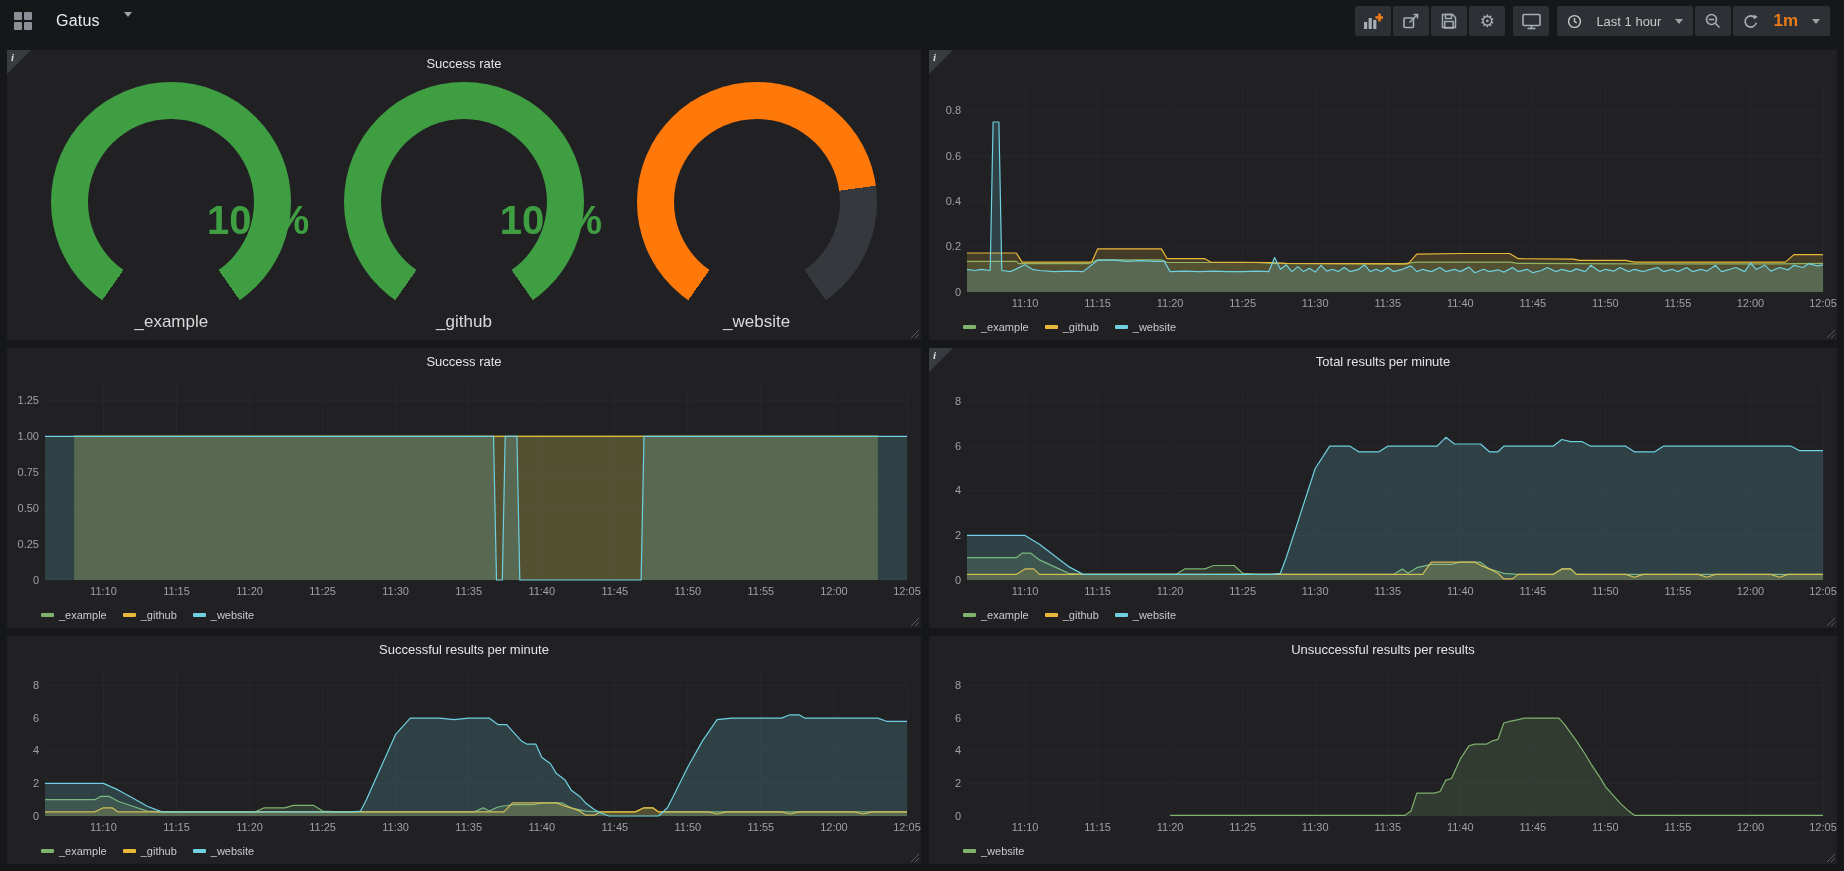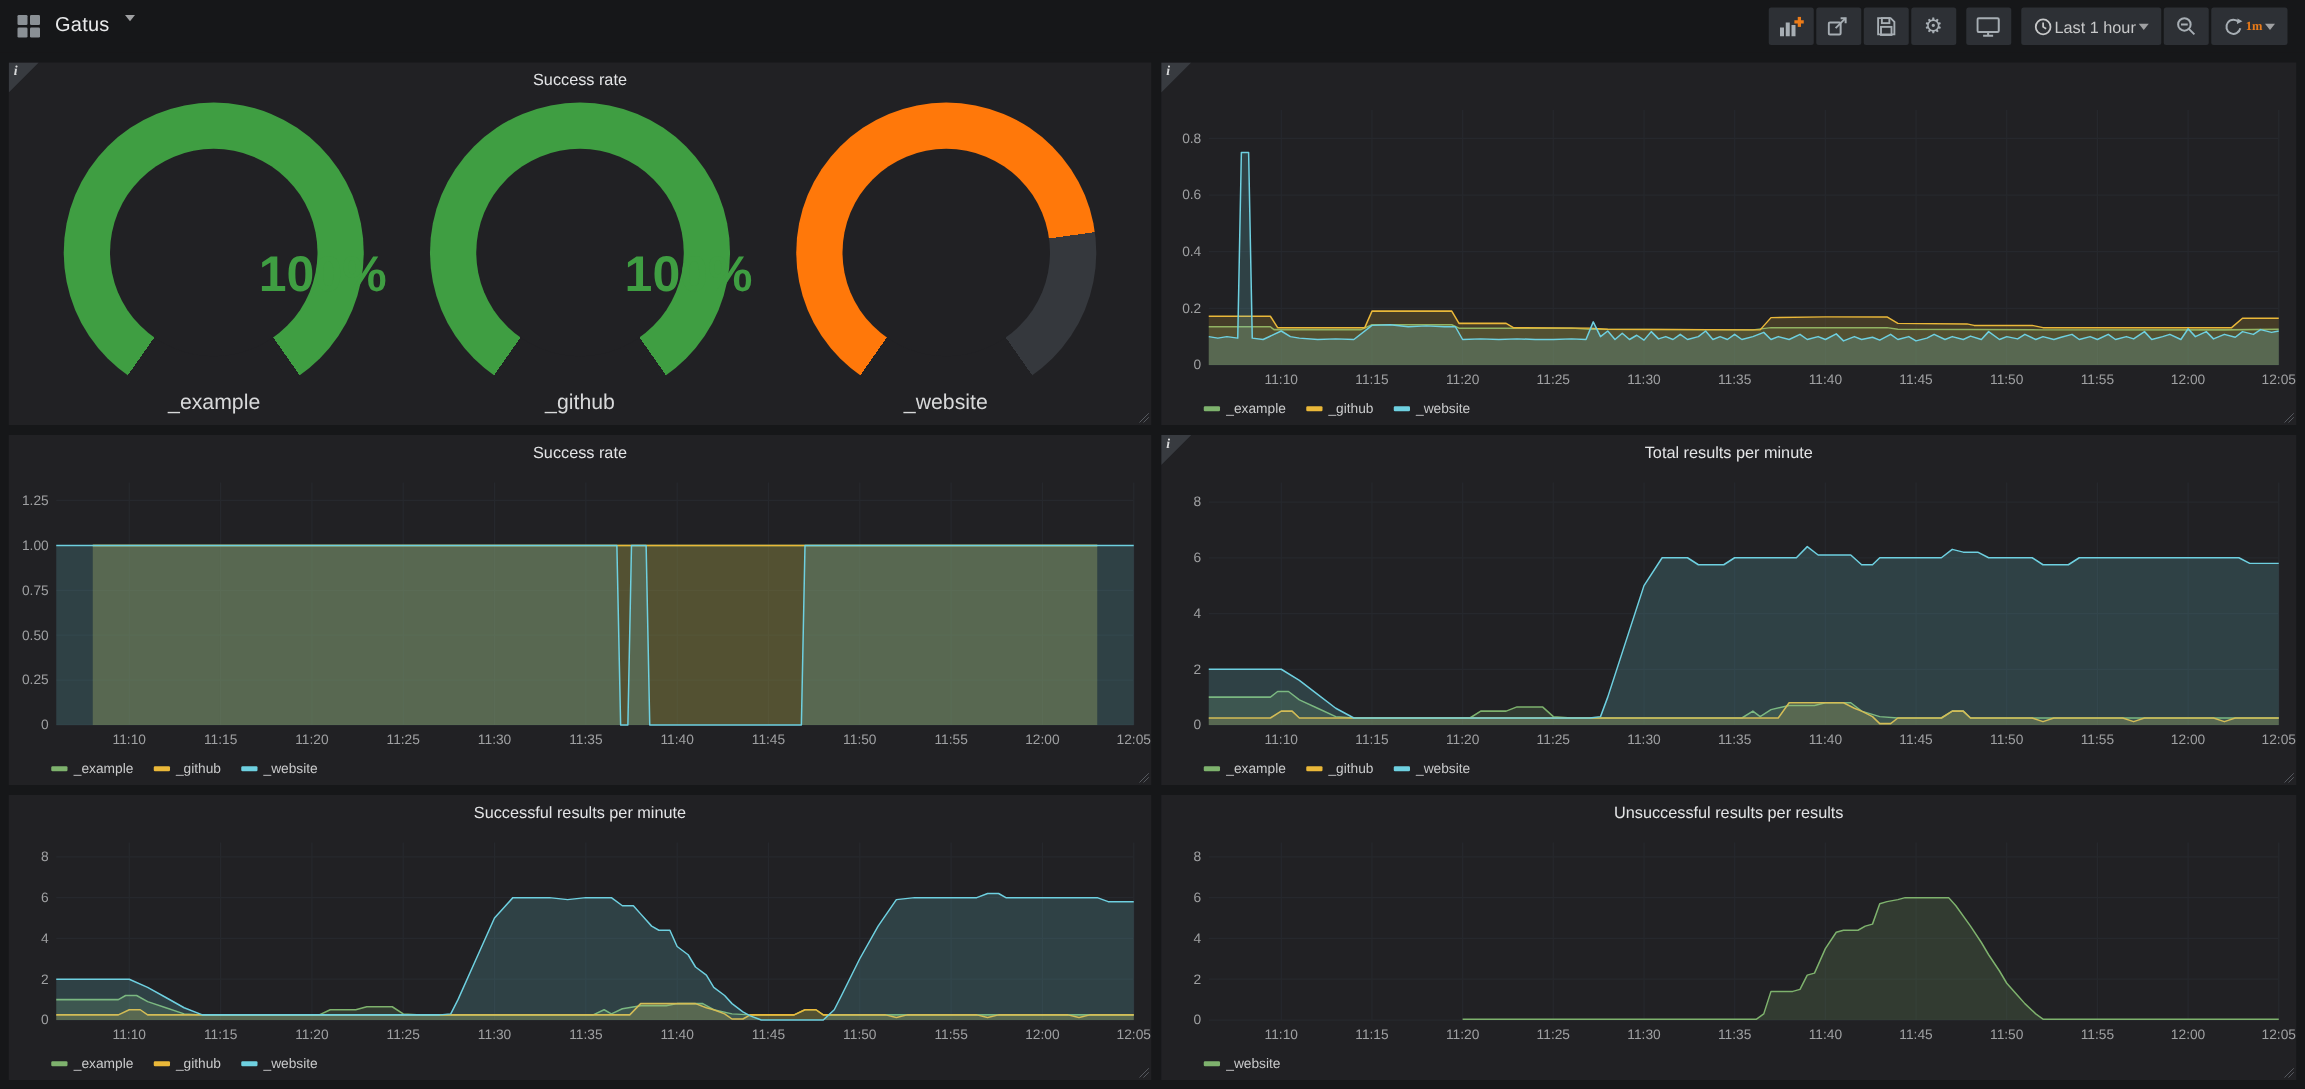--- a/index.html
+++ b/index.html
@@ -1,32 +1,32 @@
 <!DOCTYPE html>
 <html><head>
 <meta charset="utf-8">
 <style>
   * { margin:0; padding:0; box-sizing:border-box; }
   html,body { width:1844px; height:871px; overflow:hidden; }
   body { background:#161719; font-family:"Liberation Sans", sans-serif; color:#d8d9da; }
 
   
   .navbar { position:absolute; top:0; left:0; right:0; height:42px; display:flex; align-items:center; justify-content:space-between; padding:0 14px; background:#161719; }
-  .nav-left { display:flex; align-items:flex-start; gap:12px; cursor:pointer; }
+  .nav-left { display:flex; align-items:flex-start; gap:24px; cursor:pointer; }
   .grid-icon { display:inline-grid; grid-template-columns:8px 8px; grid-template-rows:8px 8px; gap:2px; }
   .grid-icon i { background:#8a9095; border-radius:1px; }
   .dash-title { font-size:16px; color:#e9eaeb; font-weight:400; letter-spacing:.2px; }
   .caret { width:0; height:0; border-left:4px solid transparent; border-right:4px solid transparent; border-top:5px solid #9fa0a2; display:inline-block; }
   .nav-right { display:flex; align-items:center; gap:8px; }
   .btn-group { display:flex; gap:2px; }
   .nav-btn { width:36px; height:30px; background:#2d3035; border-radius:2px; display:flex; align-items:center; justify-content:center; cursor:pointer; color:#a7aeb4; }
   .nav-btn svg { display:block; }
-  .nav-btn.text-btn { width:auto; padding:0 10px; gap:2px; font-size:13px; color:#c7c8c9; }
+  .nav-btn.text-btn { width:auto; padding:0 10px; gap:14px; font-size:13px; color:#c7c8c9; }
   .gear-glyph { font-size:17px; line-height:1; color:#a7aeb4; font-family:"DejaVu Sans", sans-serif; }
-  .refresh-val { color:#eb7b18; font-weight:700; font-size:10px;font-family:Liberation Serif, serif; }
+  .refresh-val { color:#eb7b18; font-weight:700; font-size:17px; }
 
   
   .dash { position:absolute; top:50px; left:7px; display:grid; grid-template-columns:914px 908px; grid-template-rows:290px 280px 228px; gap:8px; }
   .panel { position:relative; background:#212124; overflow:hidden; }
   .panel-title { position:absolute; top:0; left:0; right:0; height:30px; text-align:center; font-size:13px; font-weight:400; color:#e3e4e6; line-height:28px; cursor:pointer; z-index:3; }
   .corner { position:absolute; top:0; left:0; width:0; height:0; border-top:24px solid #383b40; border-right:24px solid transparent; z-index:4; cursor:pointer; }
   .corner-i { position:absolute; top:-23px; left:4px; font-size:11px; font-style:italic; font-weight:700; font-family:"Liberation Serif", serif; color:#d8d9da; }
   .resize-handle { position:absolute; right:2px; bottom:2px; width:8px; height:8px; cursor:nwse-resize; z-index:4;
      background:linear-gradient(135deg, transparent 0 50%, #55585e 50% 56%, transparent 56% 72%, #55585e 72% 78%, transparent 78%); }
 

